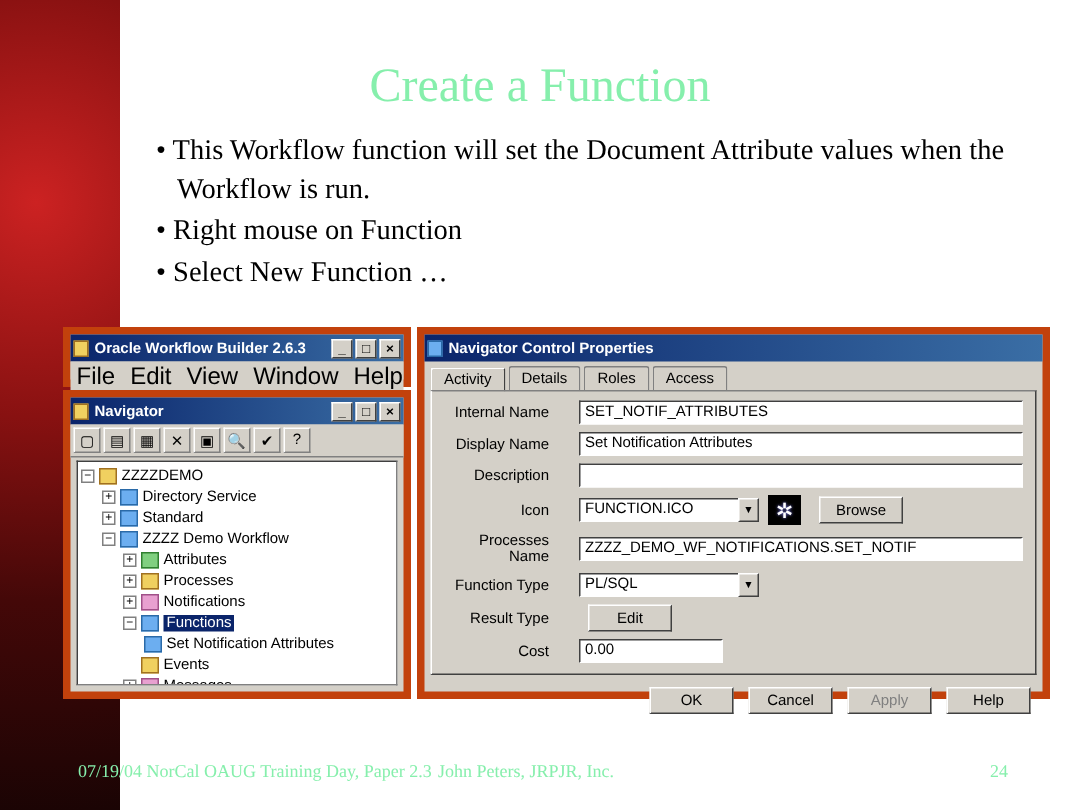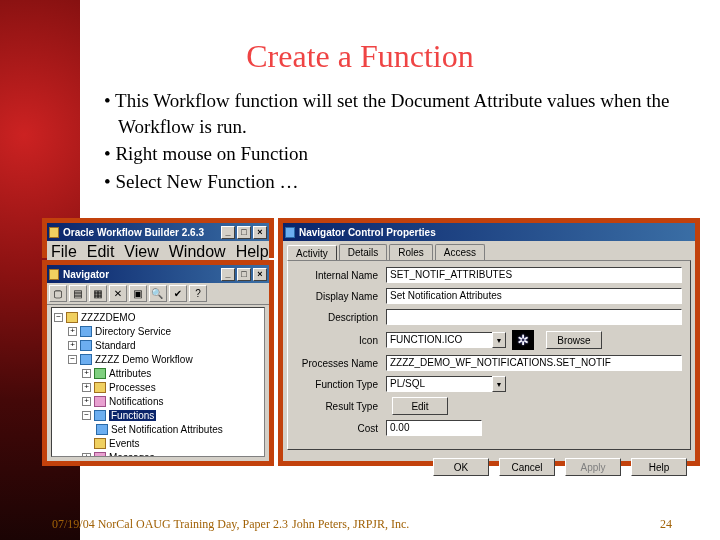--- a/index.html
+++ b/index.html
@@ -7,21 +7,21 @@
   body { background: #000; color: #fff; position: relative; }
 
   
   .red-strip {
     position: absolute; left: 0; top: 0; width: 80px; height: 540px;
     background: radial-gradient(circle at 30% 25%, #cc2222 0%, #881111 35%, #440808 65%, #1a0404 100%);
   }
 
   .slide-title {
     position: absolute; left: 0; top: 38px; width: 720px; text-align: center;
-    color: #ef4444; background: transparent; font-size: 32px; font-family: "Times New Roman", serif;
+    color: #86efac; background: transparent; font-size: 32px; font-family: "Times New Roman", serif;
   }
   
   .title-area {
     position: absolute; left: 80px; top: 0; width: 640px; height: 540px; background: #fff; color: #000;
   }
 
   .bullets {
     position: absolute; left: 90px; top: 88px; width: 620px; color: #000;
     font-size: 19px; line-height: 1.35;
   }
@@ -58,34 +58,34 @@
   .sel { background:#0a246a; color:#fff; padding:0 2px;}
 
   
   .win3 { left:236px; top:0; width:422px; height:248px; }
   .tabs { display:flex; padding: 3px 4px 0 4px; gap:0; font-size:10px;}
   .tab { padding:2px 8px; background:#d4d0c8; border:1px solid #808080; border-bottom:none; border-radius:2px 2px 0 0; margin-right:2px;}
   .tab.active { background:#d4d0c8; border-color:#fff #404040 #d4d0c8 #fff; position:relative; top:1px;}
   .tabpanel { margin:0 4px 4px 4px; border:1px solid #fff; border-top-color:#808080; border-left-color:#fff; border-right-color:#404040; border-bottom-color:#404040;
     height:190px; padding:6px 8px; position:relative;}
   .form-row { display:flex; align-items:center; margin-bottom:5px; font-size:10px;}
-  .form-row label { width:90px; text-align:right; padding-right:8px;}
+  .form-row label { width:90px; text-align:right; padding-right:20px;}
   .tfield { flex:1; height:16px; background:#fff; border:1px solid #808080; border-top-color:#404040; border-left-color:#404040; border-right-color:#fff; border-bottom-color:#fff; padding:1px 3px; font-size:10px;}
   .tfield.short { flex:0 0 96px; }
   .dd { flex:1; display:flex;}
   .dd .tfield{border-right:none;}
   .ddbtn { width:14px; height:16px; background:#d4d0c8; border:1px solid #fff; border-right-color:#404040; border-bottom-color:#404040; display:flex; align-items:center; justify-content:center; font-size:7px;}
   .iconprev { width:22px; height:20px; background:#000; margin:0 6px; display:flex; align-items:center; justify-content:center; color:#fff;}
   .btn { width:56px; height:18px; background:#d4d0c8; border:1px solid #fff; border-right-color:#404040; border-bottom-color:#404040; font-size:10px; display:flex; align-items:center; justify-content:center; margin-left:6px;}
   .btn.disabled { color:#808080;}
   .btnrow2 { display:flex; justify-content:flex-end; padding:4px 8px 6px 0; gap:4px;}
 
   .footer {
-    position: absolute; left: 52px; bottom: 8px; width: 640px;
-    display:flex; color:#a16207; font-size:12px; font-family:"Times New Roman",serif;
+    position: absolute; left: 52px; bottom: 18px; width: 640px;
+    display:flex; color:#86efac; font-size:12px; font-family:"Times New Roman",serif;
   }
   .footer .c1{width:240px} .footer .c2{width:300px} .footer .c3{flex:1; text-align:right; padding-right:20px;}
   .ti { width:10px; height:11px; margin-right:4px; display:inline-block; vertical-align:middle;}
   .gear { font-size:14px; color:#fff; text-shadow:0 0 2px #88f;}
 </style>
 </head>
 <body>
 
 <div class="red-strip"></div>
 <div class="title-area"></div>

